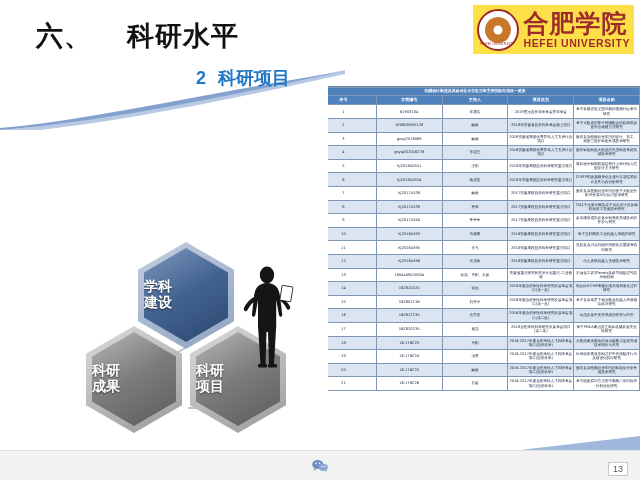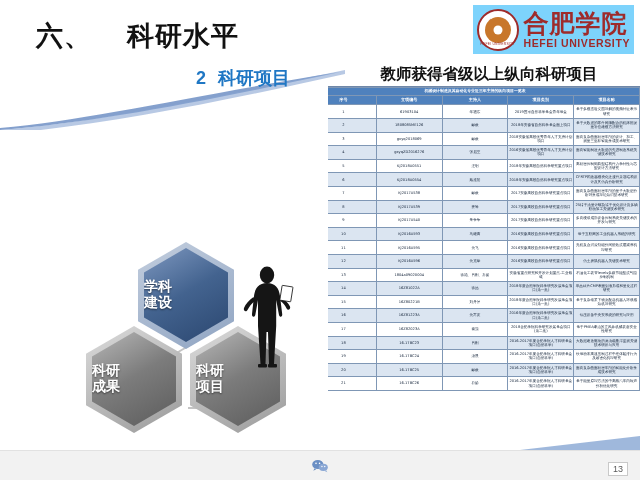--- a/index.html
+++ b/index.html
@@ -24,21 +24,21 @@
     position:absolute; left:196px; top:66px;
     font-size:18px; font-weight:bold; color:#1f77c4;
     white-space:nowrap;
   }
   .sub-title .num { margin-right:7px; }
 
   
   .logo-box {
     position:absolute; right:6px; top:5px;
     height:49px; display:flex; align-items:center; gap:5px;
-    background:#7dd3fc; padding:1px 4px;justify-content:space-between;
+    background:#fde047; padding:1px 4px;justify-content:space-between;
   }
   .logo-seal {
     width:42px; height:42px; border-radius:50%;
     border:2px solid #9e2b2b; position:relative; flex:0 0 auto;
     background:#fff;
   }
   .logo-seal .inner {
     position:absolute; left:50%; top:50%; transform:translate(-50%,-50%);
     width:26px; height:26px; border-radius:50%;
     background:#c8772b;
@@ -229,21 +229,20 @@
         <path d="M40.5 33 C 45 36, 48.5 39, 50 42.5 C 51 45, 48 47, 46.6 44.5 C 45 41.5, 43.5 38.5, 39.5 36.5 Z"></path>
         <rect x="18" y="100" width="9" height="3.4" rx="1"></rect>
         <rect x="28" y="100" width="9" height="3.4" rx="1"></rect>
       </g>
       <g fill="#ffffff" stroke="#151515" stroke-width="0.8">
         <rect x="41" y="22" width="11" height="15" rx="0.6" transform="rotate(9 46 29)"></rect>
       </g>
     </svg>
   </div>
 
-  <div class="table-title">教师获得省级以上纵向科研项目</div>
 
   <div class="tablewrap">
     <table class="grid">
       <tbody id="tbody">
           <tr class="caption">
             <td colspan="5">机械设计制造及其自动化专业近三年主持的纵向项目一览表</td>
           </tr>
           <tr class="hdr">
             <td class="c-no">序号</td>
             <td class="c-code">立项编号</td>

